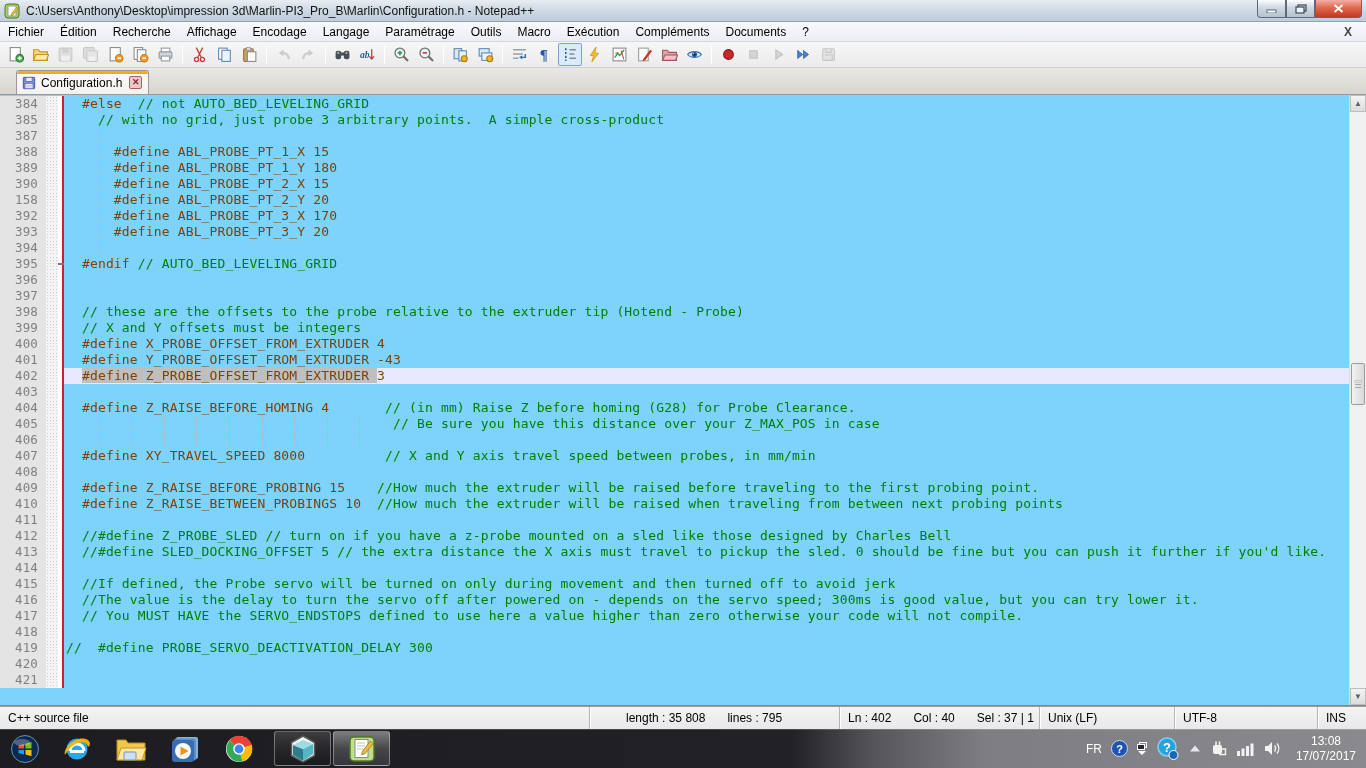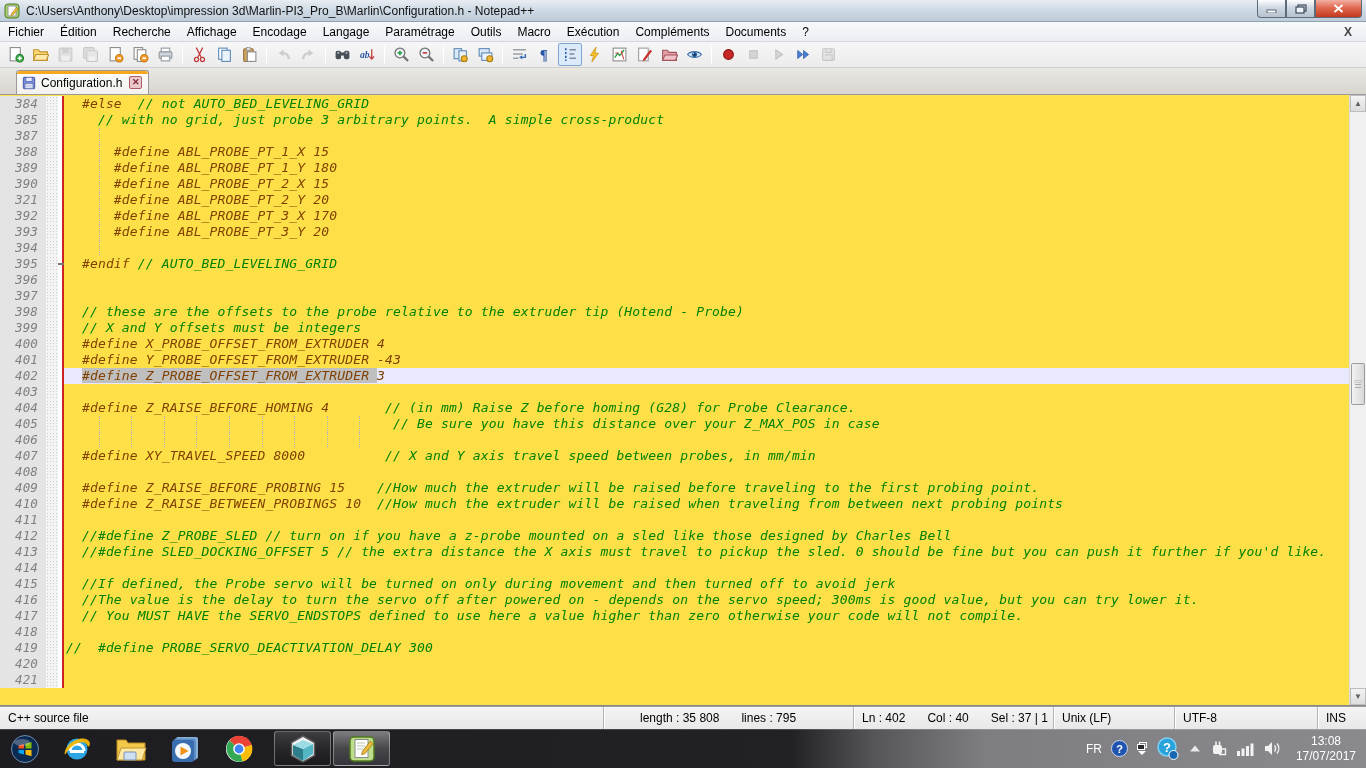--- a/index.html
+++ b/index.html
@@ -42,21 +42,21 @@
   .tab { height:24px; background:linear-gradient(#fdfdfd,#f2f1ee); border:1px solid #9a9a9a; border-bottom:none;
     border-radius:3px 3px 0 0; display:flex; align-items:center; padding:0 6px 0 5px; position:relative; }
   .tab .tab-topline { position:absolute; top:0; left:0; right:0; height:3px; background:#f8a81c;
     border-radius:3px 3px 0 0; }
   .tab svg { width:14px; height:14px; margin-right:5px; }
   .tab .tab-label { color:#000; }
   .tab-close { width:13px; height:13px; margin-left:7px; border:1px solid #b05a62; border-radius:2px;
     background:#e9c8cb; color:#7e2830; font-size:9px; font-weight:bold; line-height:11px; text-align:center; }
 
   
-  .editor { flex:1; position:relative; background:#fde047; overflow:hidden; border-bottom:1px solid #888;font-style:italic; }
+  .editor { flex:1; position:relative; background:#7dd3fc; overflow:hidden; border-bottom:1px solid #888; }
   .lines { position:absolute; top:1px; left:0; right:17px; }
   .line { display:flex; height:16px; font-family:"DejaVu Sans Mono", monospace; font-size:13px;
     letter-spacing:.15px; line-height:16px; white-space:pre; }
   .ln { width:46px; background:#e4e4e4; color:#808080; text-align:right; padding-right:8px;
     font-size:12.5px; flex:none; }
   .bm { width:12px; flex:none; background-image:radial-gradient(#cccccc 0.8px, #f4f4f4 0.9px);
     background-size:3px 3px; }
   .fm { width:6px; flex:none; background:#fdfdfd; border-right:2px solid #cc2222; position:relative; }
   .fold-dash { position:absolute; left:0; top:7px; width:6px; height:2px; background:#777; }
   .code { flex:1; position:relative; padding-left:2px; color:#000; }
@@ -378,21 +378,21 @@
   </div>
 
   <div class="editor">
     <div class="lines" id="lines">
         <div class="line"><div class="ln">384</div><div class="bm"></div><div class="fm"></div><div class="code"><span class="tok-p">  #else  </span><span class="tok-c">// not AUTO_BED_LEVELING_GRID</span></div></div>
         <div class="line"><div class="ln">385</div><div class="bm"></div><div class="fm"></div><div class="code"><span class="tok-c">    // with no grid, just probe 3 arbitrary points.  A simple cross-product</span></div></div>
         <div class="line"><div class="ln">387</div><div class="bm"></div><div class="fm"></div><div class="code"><span class="guide" style="left: 34.6px;"></span></div></div>
         <div class="line"><div class="ln">388</div><div class="bm"></div><div class="fm"></div><div class="code"><span class="guide" style="left: 34.6px;"></span><span class="tok-p">      #define ABL_PROBE_PT_1_X 15</span></div></div>
         <div class="line"><div class="ln">389</div><div class="bm"></div><div class="fm"></div><div class="code"><span class="guide" style="left: 34.6px;"></span><span class="tok-p">      #define ABL_PROBE_PT_1_Y 180</span></div></div>
         <div class="line"><div class="ln">390</div><div class="bm"></div><div class="fm"></div><div class="code"><span class="guide" style="left: 34.6px;"></span><span class="tok-p">      #define ABL_PROBE_PT_2_X 15</span></div></div>
-        <div class="line"><div class="ln">321</div><div class="bm"></div><div class="fm"></div><div class="code"><span class="guide" style="left: 34.6px;"></span><span class="tok-p">      #define ABL_PROBE_PT_2_Y 20</span></div></div>
+        <div class="line"><div class="ln">158</div><div class="bm"></div><div class="fm"></div><div class="code"><span class="guide" style="left: 34.6px;"></span><span class="tok-p">      #define ABL_PROBE_PT_2_Y 20</span></div></div>
         <div class="line"><div class="ln">392</div><div class="bm"></div><div class="fm"></div><div class="code"><span class="guide" style="left: 34.6px;"></span><span class="tok-p">      #define ABL_PROBE_PT_3_X 170</span></div></div>
         <div class="line"><div class="ln">393</div><div class="bm"></div><div class="fm"></div><div class="code"><span class="guide" style="left: 34.6px;"></span><span class="tok-p">      #define ABL_PROBE_PT_3_Y 20</span></div></div>
         <div class="line"><div class="ln">394</div><div class="bm"></div><div class="fm"></div><div class="code"><span class="guide" style="left: 34.6px;"></span></div></div>
         <div class="line"><div class="ln">395</div><div class="bm"></div><div class="fm"><div class="fold-dash"></div></div><div class="code"><span class="tok-p">  #endif </span><span class="tok-c">// AUTO_BED_LEVELING_GRID</span></div></div>
         <div class="line"><div class="ln">396</div><div class="bm"></div><div class="fm"></div><div class="code"></div></div>
         <div class="line"><div class="ln">397</div><div class="bm"></div><div class="fm"></div><div class="code"></div></div>
         <div class="line"><div class="ln">398</div><div class="bm"></div><div class="fm"></div><div class="code"><span class="tok-c">  // these are the offsets to the probe relative to the extruder tip (Hotend - Probe)</span></div></div>
         <div class="line"><div class="ln">399</div><div class="bm"></div><div class="fm"></div><div class="code"><span class="tok-c">  // X and Y offsets must be integers</span></div></div>
         <div class="line"><div class="ln">400</div><div class="bm"></div><div class="fm"></div><div class="code"><span class="tok-p">  #define X_PROBE_OFFSET_FROM_EXTRUDER 4</span></div></div>
         <div class="line"><div class="ln">401</div><div class="bm"></div><div class="fm"></div><div class="code"><span class="tok-p">  #define Y_PROBE_OFFSET_FROM_EXTRUDER -43</span></div></div>
@@ -428,21 +428,21 @@
     <div class="sb-seg first">C++ source file</div>
     <div class="sb-seg" style="width:250px;padding-left:36px;">
       <span>length : 35 808</span>
       <span class="sb-gap">lines : 795</span>
     </div>
     <div class="sb-seg" style="width:200px;">
       <span>Ln : 402</span>
       <span class="sb-gap">Col : 40</span>
       <span class="sb-gap">Sel : 37 | 1</span>
     </div>
-    <div class="sb-seg" style="width:121px;">Unix (LF)</div>
+    <div class="sb-seg" style="width:135px;">Unix (LF)</div>
     <div class="sb-seg" style="width:143px;">UTF-8</div>
     <div class="sb-seg" style="width:49px;">INS</div>
   </div>
 
   <div class="taskbar">
     <div class="tb-start">
       <svg width="30" height="30" viewBox="0 0 30 30">
         <circle cx="15" cy="15" r="13.5" fill="#0b2a52"></circle>
         <circle cx="15" cy="15" r="13.5" fill="none" stroke="#6f8cab" stroke-width="1"></circle>
         <path d="M8.5 11.5l5.5-1.5v4.5H8.5z" fill="#f35325"></path>

